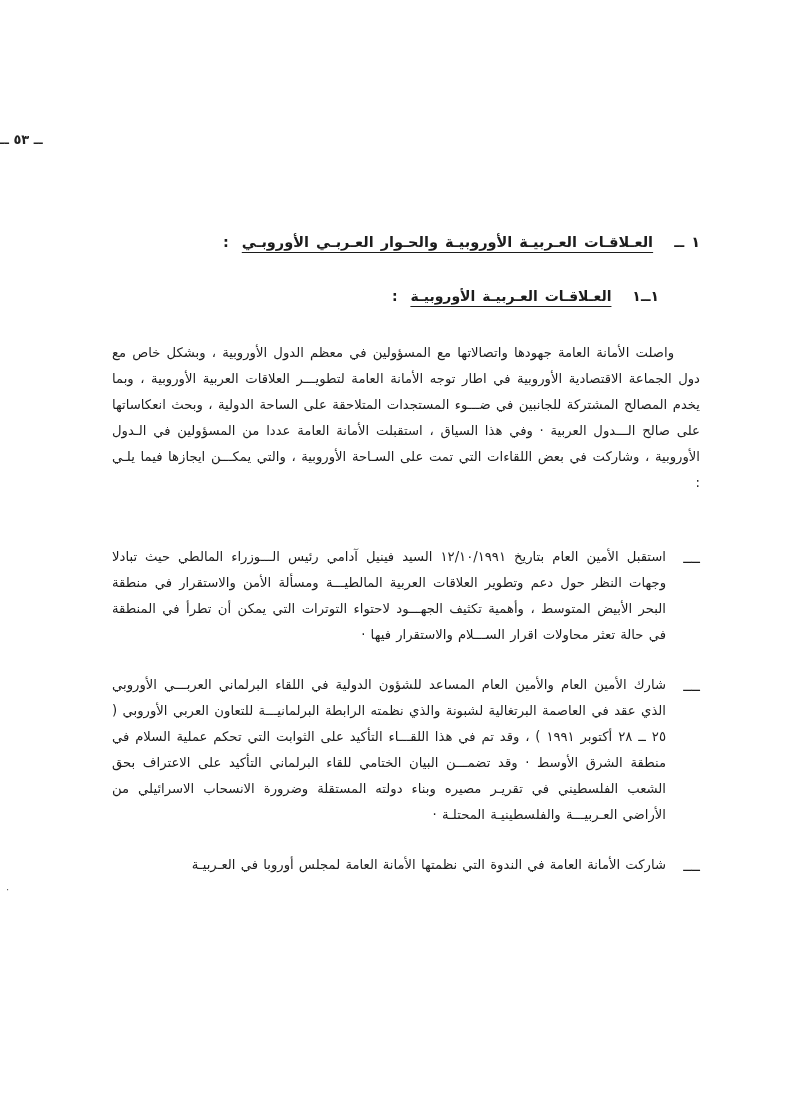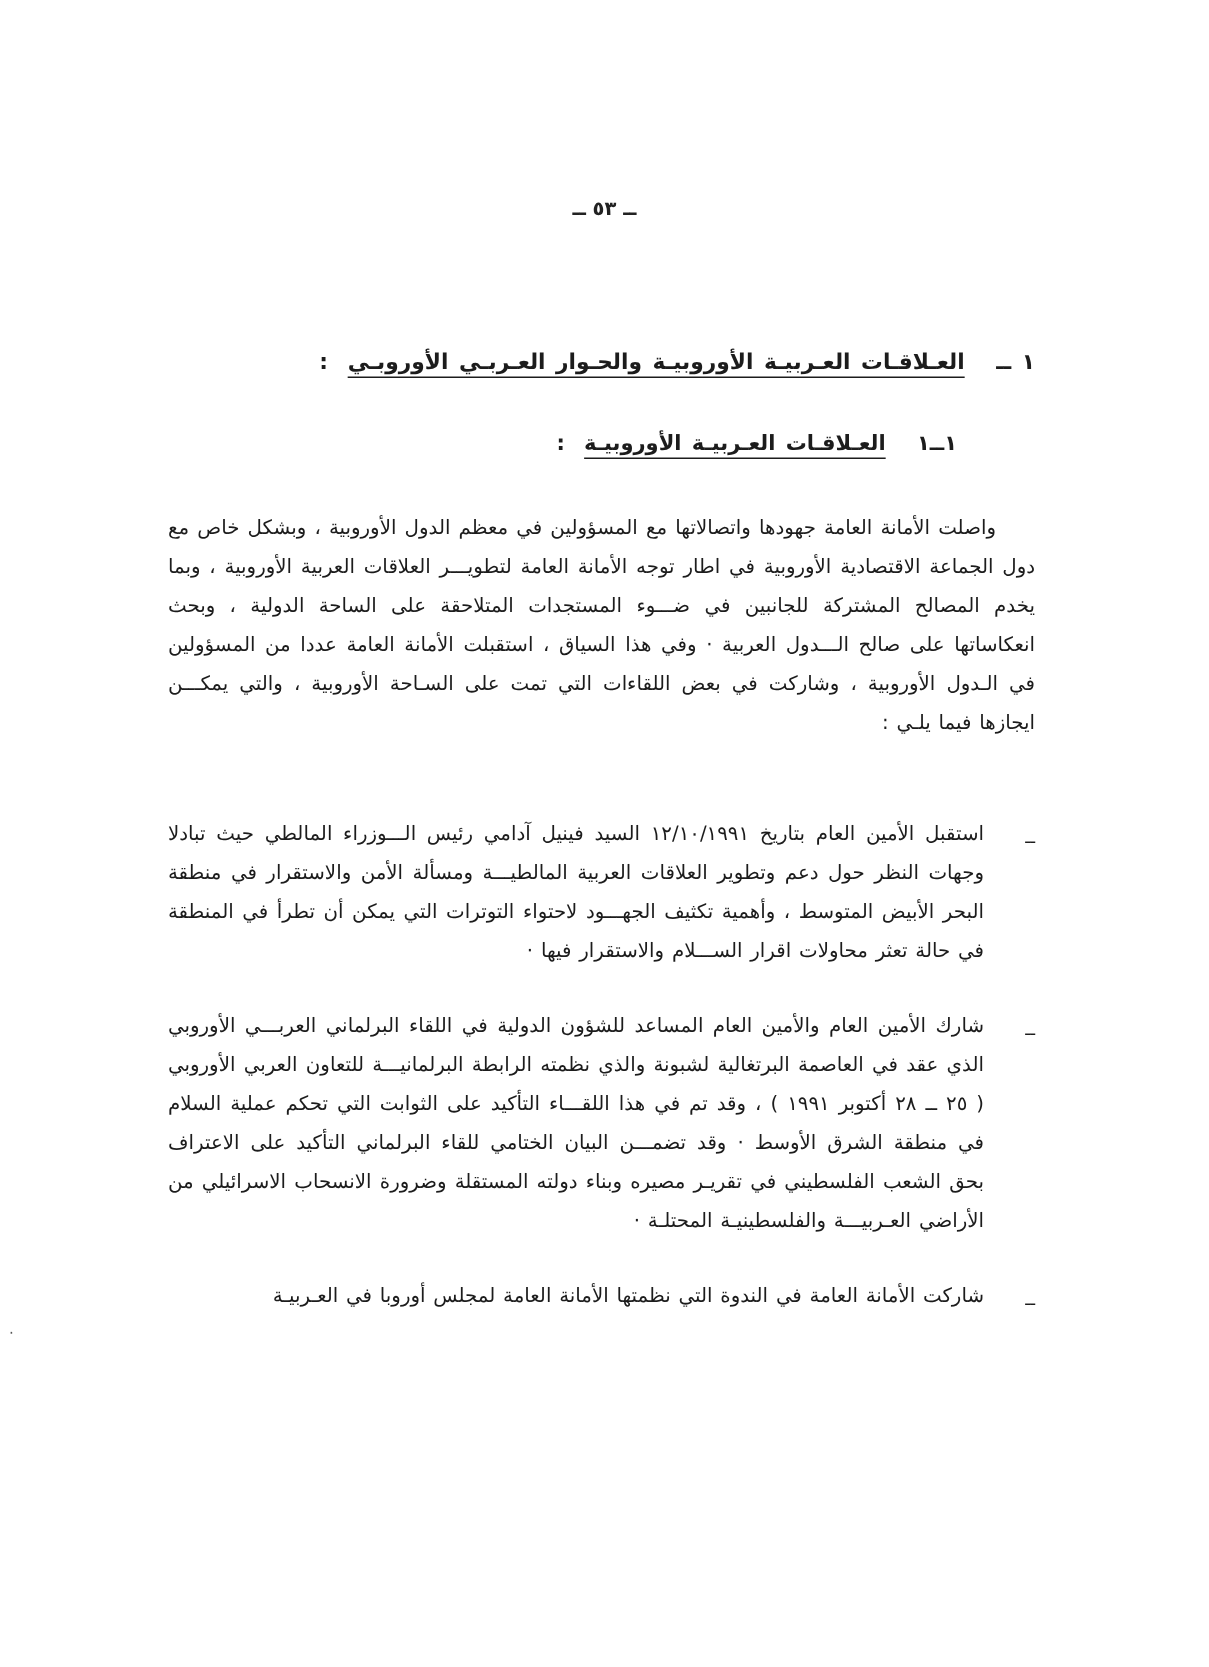--- a/index.html
+++ b/index.html
@@ -15,44 +15,43 @@
     background: #ffffff;
     font-family: "DejaVu Sans", sans-serif;
     color: #1c1c1c;
     overflow: hidden;
   }
   .page-number {
     position: absolute;
     top: 132px;
     left: 0;
     right: 0;
-    text-align: center;
     font-size: 13px;
     font-weight: bold;
     letter-spacing: 3px;
     color: #222;
   }
   .content {
     position: absolute;
     top: 234px;
-    right: 116px;
+    right: 106px;
     left: 112px;
     direction: rtl;
     text-align: right;
   }
   .heading {
     font-size: 14.5px;
     font-weight: bold;
     margin: 0 0 38px 0;
     word-spacing: 2px;
   }
   .subheading {
     font-size: 14px;
     font-weight: bold;
-    margin: 0 52px 36px 0;
+    margin: 0 41px 36px 0;
     word-spacing: 2px;
   }
   .num {
     margin-left: 14px;
   }
   .u {
     text-decoration: underline;
     text-underline-offset: 5px;
     text-decoration-thickness: 1px;
   }
@@ -69,23 +68,24 @@
   .intro {
     text-indent: 26px;
     margin-bottom: 48px;
   }
   .bullet {
     display: flex;
     margin-bottom: 24px;
   }
   .dash {
     flex: 0 0 34px;
-    font-size: 11px;
+    font-size: 14px;
     line-height: 26px;
     padding-top: 2px;
+    font-family: Liberation Mono, monospace;
   }
   .bullet .para {
     flex: 1 1 auto;
   }
   .speck {
     position: absolute;
     left: 6px;
     top: 884px;
     font-size: 10px;
     color: #555;

